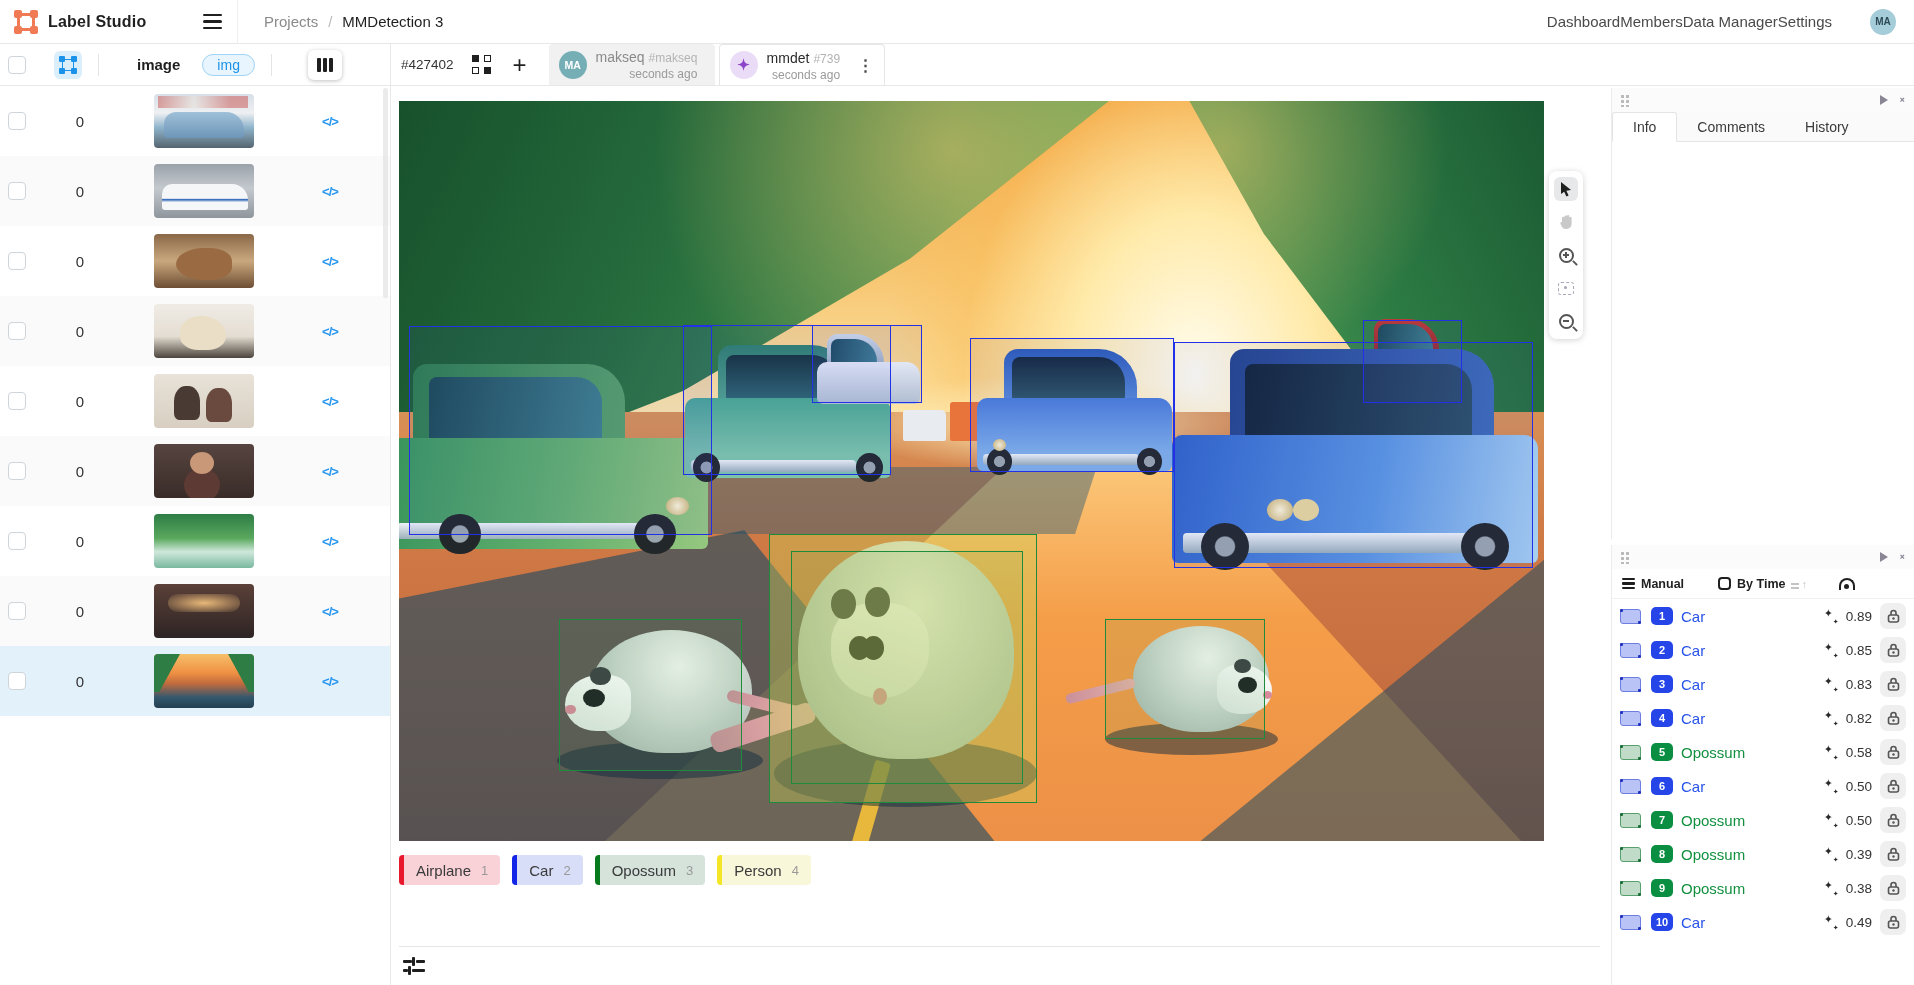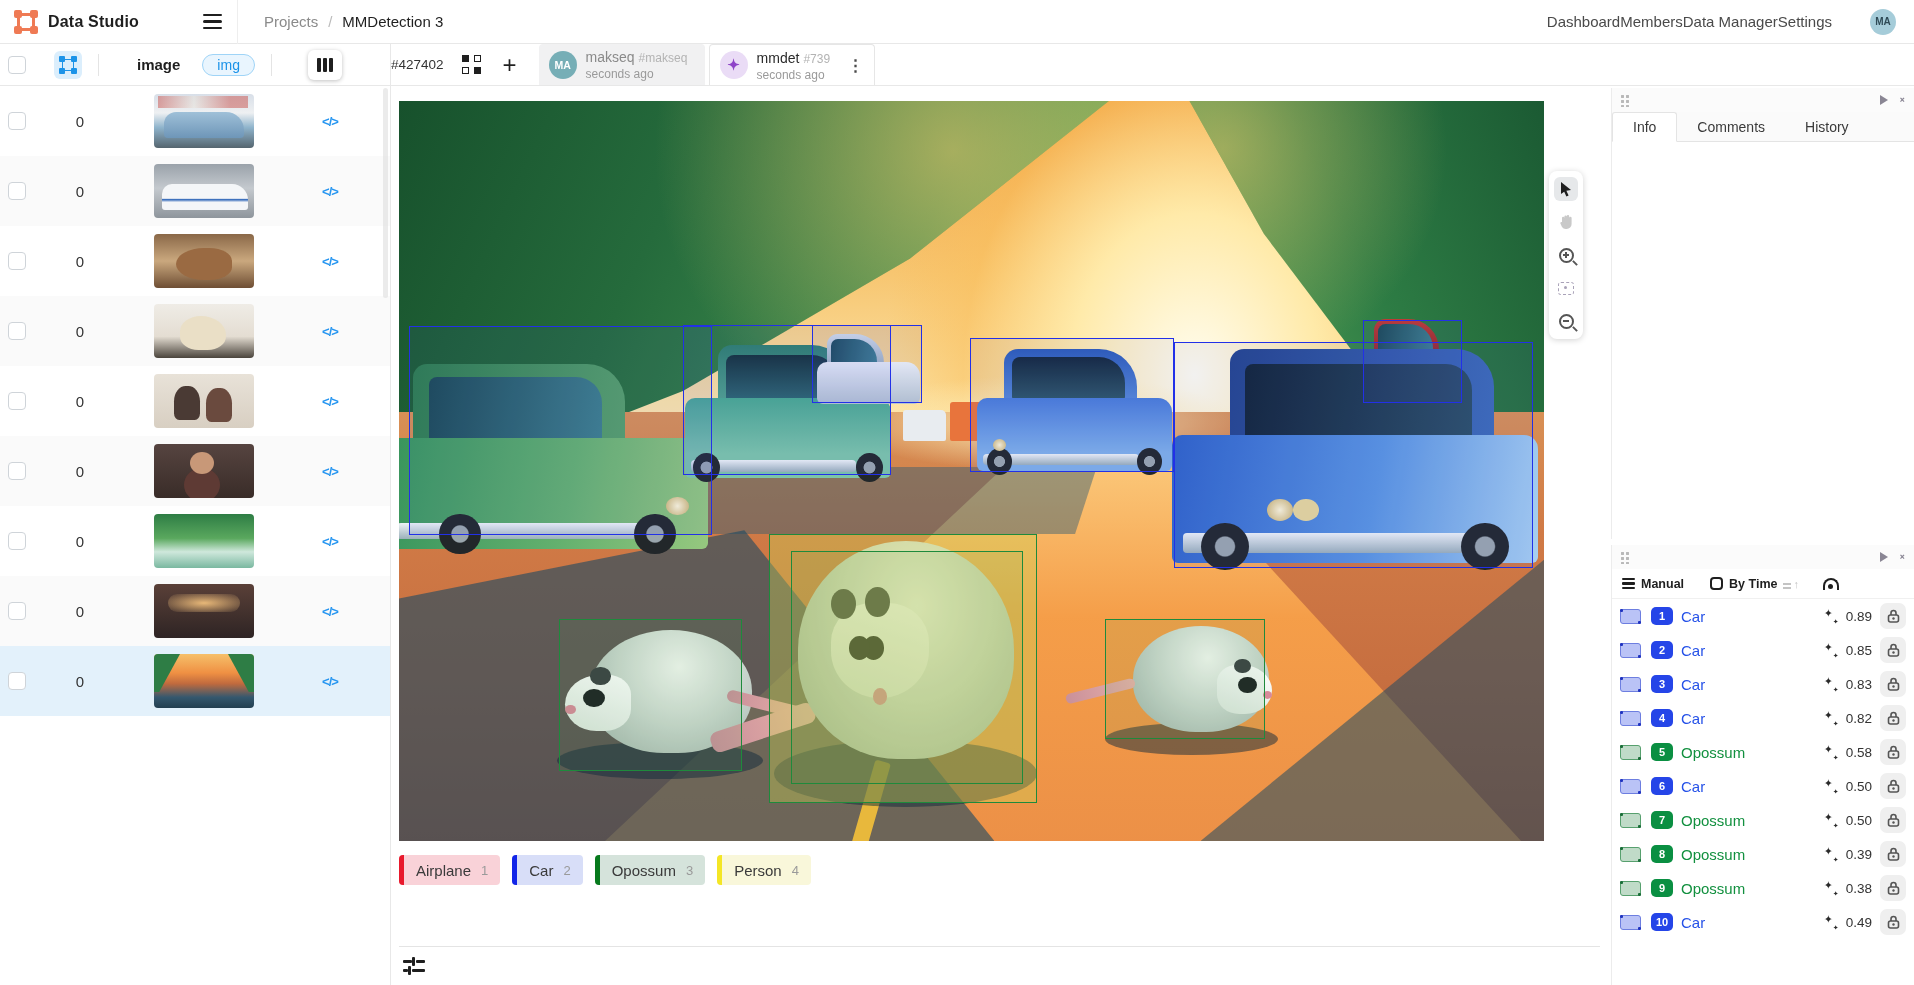--- a/index.html
+++ b/index.html
@@ -20,38 +20,38 @@
   .crumbs{display:flex;align-items:center;gap:10px;margin-left:26px;font-size:15px;}
   .crumbs .sec{color:#8a8a8a;}
   .crumbs .sep{color:#bbb;}
   .crumbs .cur{color:#1f1f1f;}
   .nav{margin-left:auto;display:flex;align-items:center;gap:38px;font-size:15px;color:#4a4a4a;padding-right:18px;}
   .nav span{cursor:pointer;}
   .avatar{width:26px;height:26px;border-radius:50%;background:#a5ccd9;color:#2e4a56;font-size:10px;
     font-weight:bold;display:flex;align-items:center;justify-content:center;}
 
   
-  .row2{position:absolute;left:0;top:44px;width:1914px;height:42px;border-bottom:1px solid #e8e8e8;background:#fff;display:flex;}
+  .row2{position:absolute;left:0;top:44px;width:1914px;height:42px;border-bottom:1px solid #e8e8e8;background:#fff;display:flex;text-align:right;}
   .row2-side{width:391px;height:100%;border-right:1px solid #e8e8e8;display:flex;align-items:center;padding:0 8px;}
   .cbx{width:18px;height:18px;border:1.5px solid #cfd4d9;border-radius:4px;background:#fff;flex:0 0 auto;}
   .sel-ico{width:28px;height:28px;background:#dbeefc;border-radius:6px;margin-left:28px;position:relative;flex:0 0 auto;}
   .sel-ico .sq{position:absolute;inset:8px;border:1.6px solid #1c93e8;}
   .sel-ico i{position:absolute;width:6px;height:6px;background:#1c93e8;border-radius:1px;}
   .sel-ico i:nth-child(2){left:5px;top:5px}.sel-ico i:nth-child(3){right:5px;top:5px}
   .sel-ico i:nth-child(4){left:5px;bottom:5px}.sel-ico i:nth-child(5){right:5px;bottom:5px}
   .vdiv{width:1px;height:22px;background:#e4e4e4;margin:0 16px;}
   .col-name{font-size:15px;font-weight:bold;margin-left:22px;}
   .tag-pill{margin-left:22px;font-size:14px;color:#1c93e8;background:#e9f5fe;border:1px solid #9fd4f7;
     border-radius:12px;padding:2px 14px;}
   .cols-btn{margin-left:20px;width:34px;height:30px;background:#fff;border-radius:6px;
     box-shadow:0 1px 4px rgba(0,0,0,.25);display:flex;align-items:center;justify-content:center;gap:2.5px;}
   .cols-btn b{width:3.5px;height:14px;background:#1f1f1f;border-radius:1px;}
 
   .row2-main{flex:1;display:flex;align-items:stretch;}
-  .task-id{font-size:13.5px;font-weight:500;color:#333;align-self:center;}
+  .task-id{font-size:13.5px;font-weight:500;color:#333;align-self:center;margin-left:10px;}
   .grid-ico{align-self:center;margin-left:18px;width:19px;height:19px;position:relative;cursor:pointer;}
   .grid-ico i{position:absolute;width:7px;height:7px;}
   .grid-ico i:nth-child(1){left:0;top:0;background:#1f1f1f;}
   .grid-ico i:nth-child(2){right:0;top:0;border:1.8px solid #1f1f1f;}
   .grid-ico i:nth-child(3){left:0;bottom:0;border:1.8px solid #1f1f1f;}
   .grid-ico i:nth-child(4){right:0;bottom:0;background:#1f1f1f;}
   .plus-ico{align-self:center;margin-left:22px;font-size:24px;font-weight:300;color:#1f1f1f;cursor:pointer;line-height:20px;}
   .ann-tabs{display:flex;margin-left:22px;height:100%;}
   .ann-tab{width:166px;display:flex;align-items:center;gap:9px;padding:0 10px;cursor:pointer;border-radius:4px 4px 0 0;}
   .ann-tab.gray{background:#f1f1f2;}
@@ -255,21 +255,21 @@
   .drag-dots{width:10px;height:13px;background-image:radial-gradient(circle,#b9b9b9 1.4px,transparent 1.6px);
     background-size:5px 5px;cursor:grab;}
   .p-head-ico{margin-left:auto;display:flex;align-items:center;gap:10px;color:#8a8694;}
   .tri{width:0;height:0;border-left:8px solid #8a8694;border-top:5px solid transparent;border-bottom:5px solid transparent;cursor:pointer;}
   .collapse{display:flex;flex-direction:column;line-height:6px;font-size:9px;color:#8a8694;cursor:pointer;font-weight:bold;}
   .p-tabs{height:30px;display:flex;background:#fafafa;border-bottom:1px solid #e4e4e4;font-size:14px;}
   .p-tab{padding:0 20px;display:flex;align-items:center;color:#3a3a3a;cursor:pointer;}
   .p-tab.active{background:#fff;border:1px solid #e4e4e4;border-bottom:1px solid #fff;margin-bottom:-1px;border-top-left-radius:3px;border-top-right-radius:3px;}
   .p-body{background:#fff;}
   .sel-details{font-size:14.5px;font-weight:bold;padding:14px 12px;}
-  .r-toolbar{height:30px;display:flex;align-items:center;gap:12px;padding:0 10px;border-bottom:1px solid #f0f0f0;}
+  .r-toolbar{height:30px;display:flex;align-items:center;gap:20px;padding:0 10px;border-bottom:1px solid #f0f0f0;}
   .tb-item{display:flex;align-items:center;gap:6px;font-size:12.5px;font-weight:bold;color:#1f1f1f;cursor:pointer;}
   .lines-ico{width:13px;height:11px;display:flex;flex-direction:column;justify-content:space-between;}
   .lines-ico b{height:2.2px;background:#1f1f1f;border-radius:1px;}
   .frame-ico{width:13px;height:13px;border:2px solid #1f1f1f;border-radius:4px;margin-left:14px;}
   .sort-ico{display:flex;align-items:flex-end;gap:2px;color:#bdbdbd;}
   .sort-ico .lns{display:flex;flex-direction:column;gap:2px;}
   .sort-ico .lns b{width:8px;height:1.8px;background:#c4c4c4;}
   .sort-ico .arr{font-size:11px;color:#c4c4c4;line-height:10px;}
   .eye-ico{margin-left:12px;width:16px;height:12px;position:relative;cursor:pointer;}
   .eye-ico::before{content:"";position:absolute;inset:0;border:2px solid #1f1f1f;border-bottom:none;border-radius:8px 8px 0 0;}
@@ -303,21 +303,21 @@
 
 <div class="topbar">
   <div class="brand">
     <div class="logo">
         <span class="fr"></span>
         <i></i>
         <i></i>
         <i></i>
         <i></i>
       </div>
-    <div class="brand-name">Data Studio</div>
+    <div class="brand-name">Label Studio</div>
   </div>
   <div class="hamburger">
       <b></b>
       <b></b>
       <b></b>
     </div>
   <div class="crumbs">
     <span class="sec">Projects</span>
     <span class="sep">/</span>
     <span class="cur">MMDetection 3</span>

